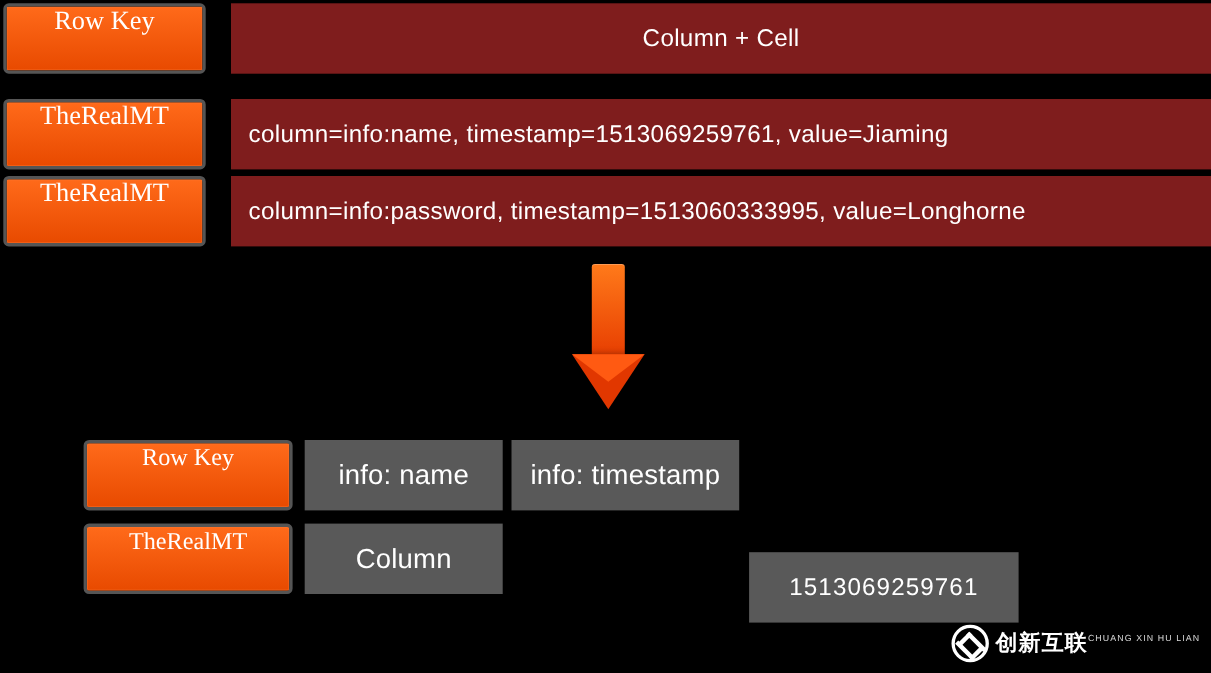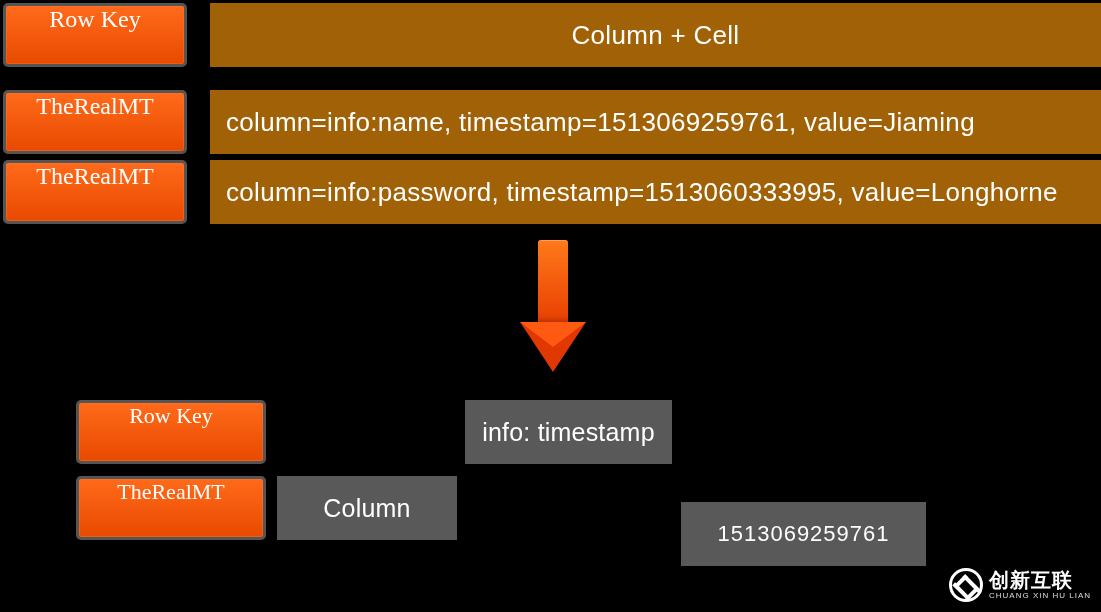--- a/index.html
+++ b/index.html
@@ -32,25 +32,25 @@
     font-family: Liberation Serif, serif;
   }
   .top-header-row .orange-box,
   .top-data-row .orange-box {
     left: 3px; top: 0; width: 184px; height: 64px;
   }
 
   .grey-bar {
     position: absolute;
     left: 210px; right: 0; top: 0; height: 64px;
-    background: #a16207;
+    background: #7f1d1d;
     display: flex;
     align-items: center;
     color: #ffffff;
-    font-size: 26px;
+    font-size: 22px;
     letter-spacing: 0.3px;
   }
   .grey-bar.center { justify-content: center; }
   .grey-bar.left   { padding-left: 16px; }
   .grey-bar.left span { white-space: nowrap; }
 
   
   .arrow-wrap {
     position: absolute;
     left: 520px; top: 240px;
@@ -141,21 +141,21 @@
   }
   .logo-mark::after{
     content:"";
     position:absolute;
     right:5px; top:5px;
     width:10px;height:18px;
     border-right:4px solid #fff;
     border-top:4px solid #fff;
     transform: rotate(-45deg);
   }
-  .logo-text { display:flex; flex-direction:column; line-height:1;justify-content:center; }
+  .logo-text { display:flex; line-height:1;justify-content:center; }
   .logo-cn { font-size: 20px; font-weight:600; letter-spacing:1px; }
   .logo-en { font-size: 8px; letter-spacing:1px; opacity:0.85; margin-top:2px;}
 </style>
 </head>
 <body>
 
 <div class="top-header-row">
   <div class="orange-box">
     <span>Row Key</span>
   </div>
@@ -185,20 +185,23 @@
 <div class="arrow-wrap">
   <div class="arrow-stem"></div>
   <div class="arrow-head"></div>
 </div>
 
 <div class="bottom">
   <div class="brow h">
     <div class="orange-box">
       <span>Row Key</span>
     </div>
+    <div class="grey-cell c1">
+      <span>info: name</span>
+    </div>
     <div class="grey-cell c2">
       <span>info: timestamp</span>
     </div>
   </div>
   <div class="brow d">
     <div class="orange-box">
       <span>TheRealMT</span>
     </div>
     <div class="grey-cell c1">
       <span>Column</span>

